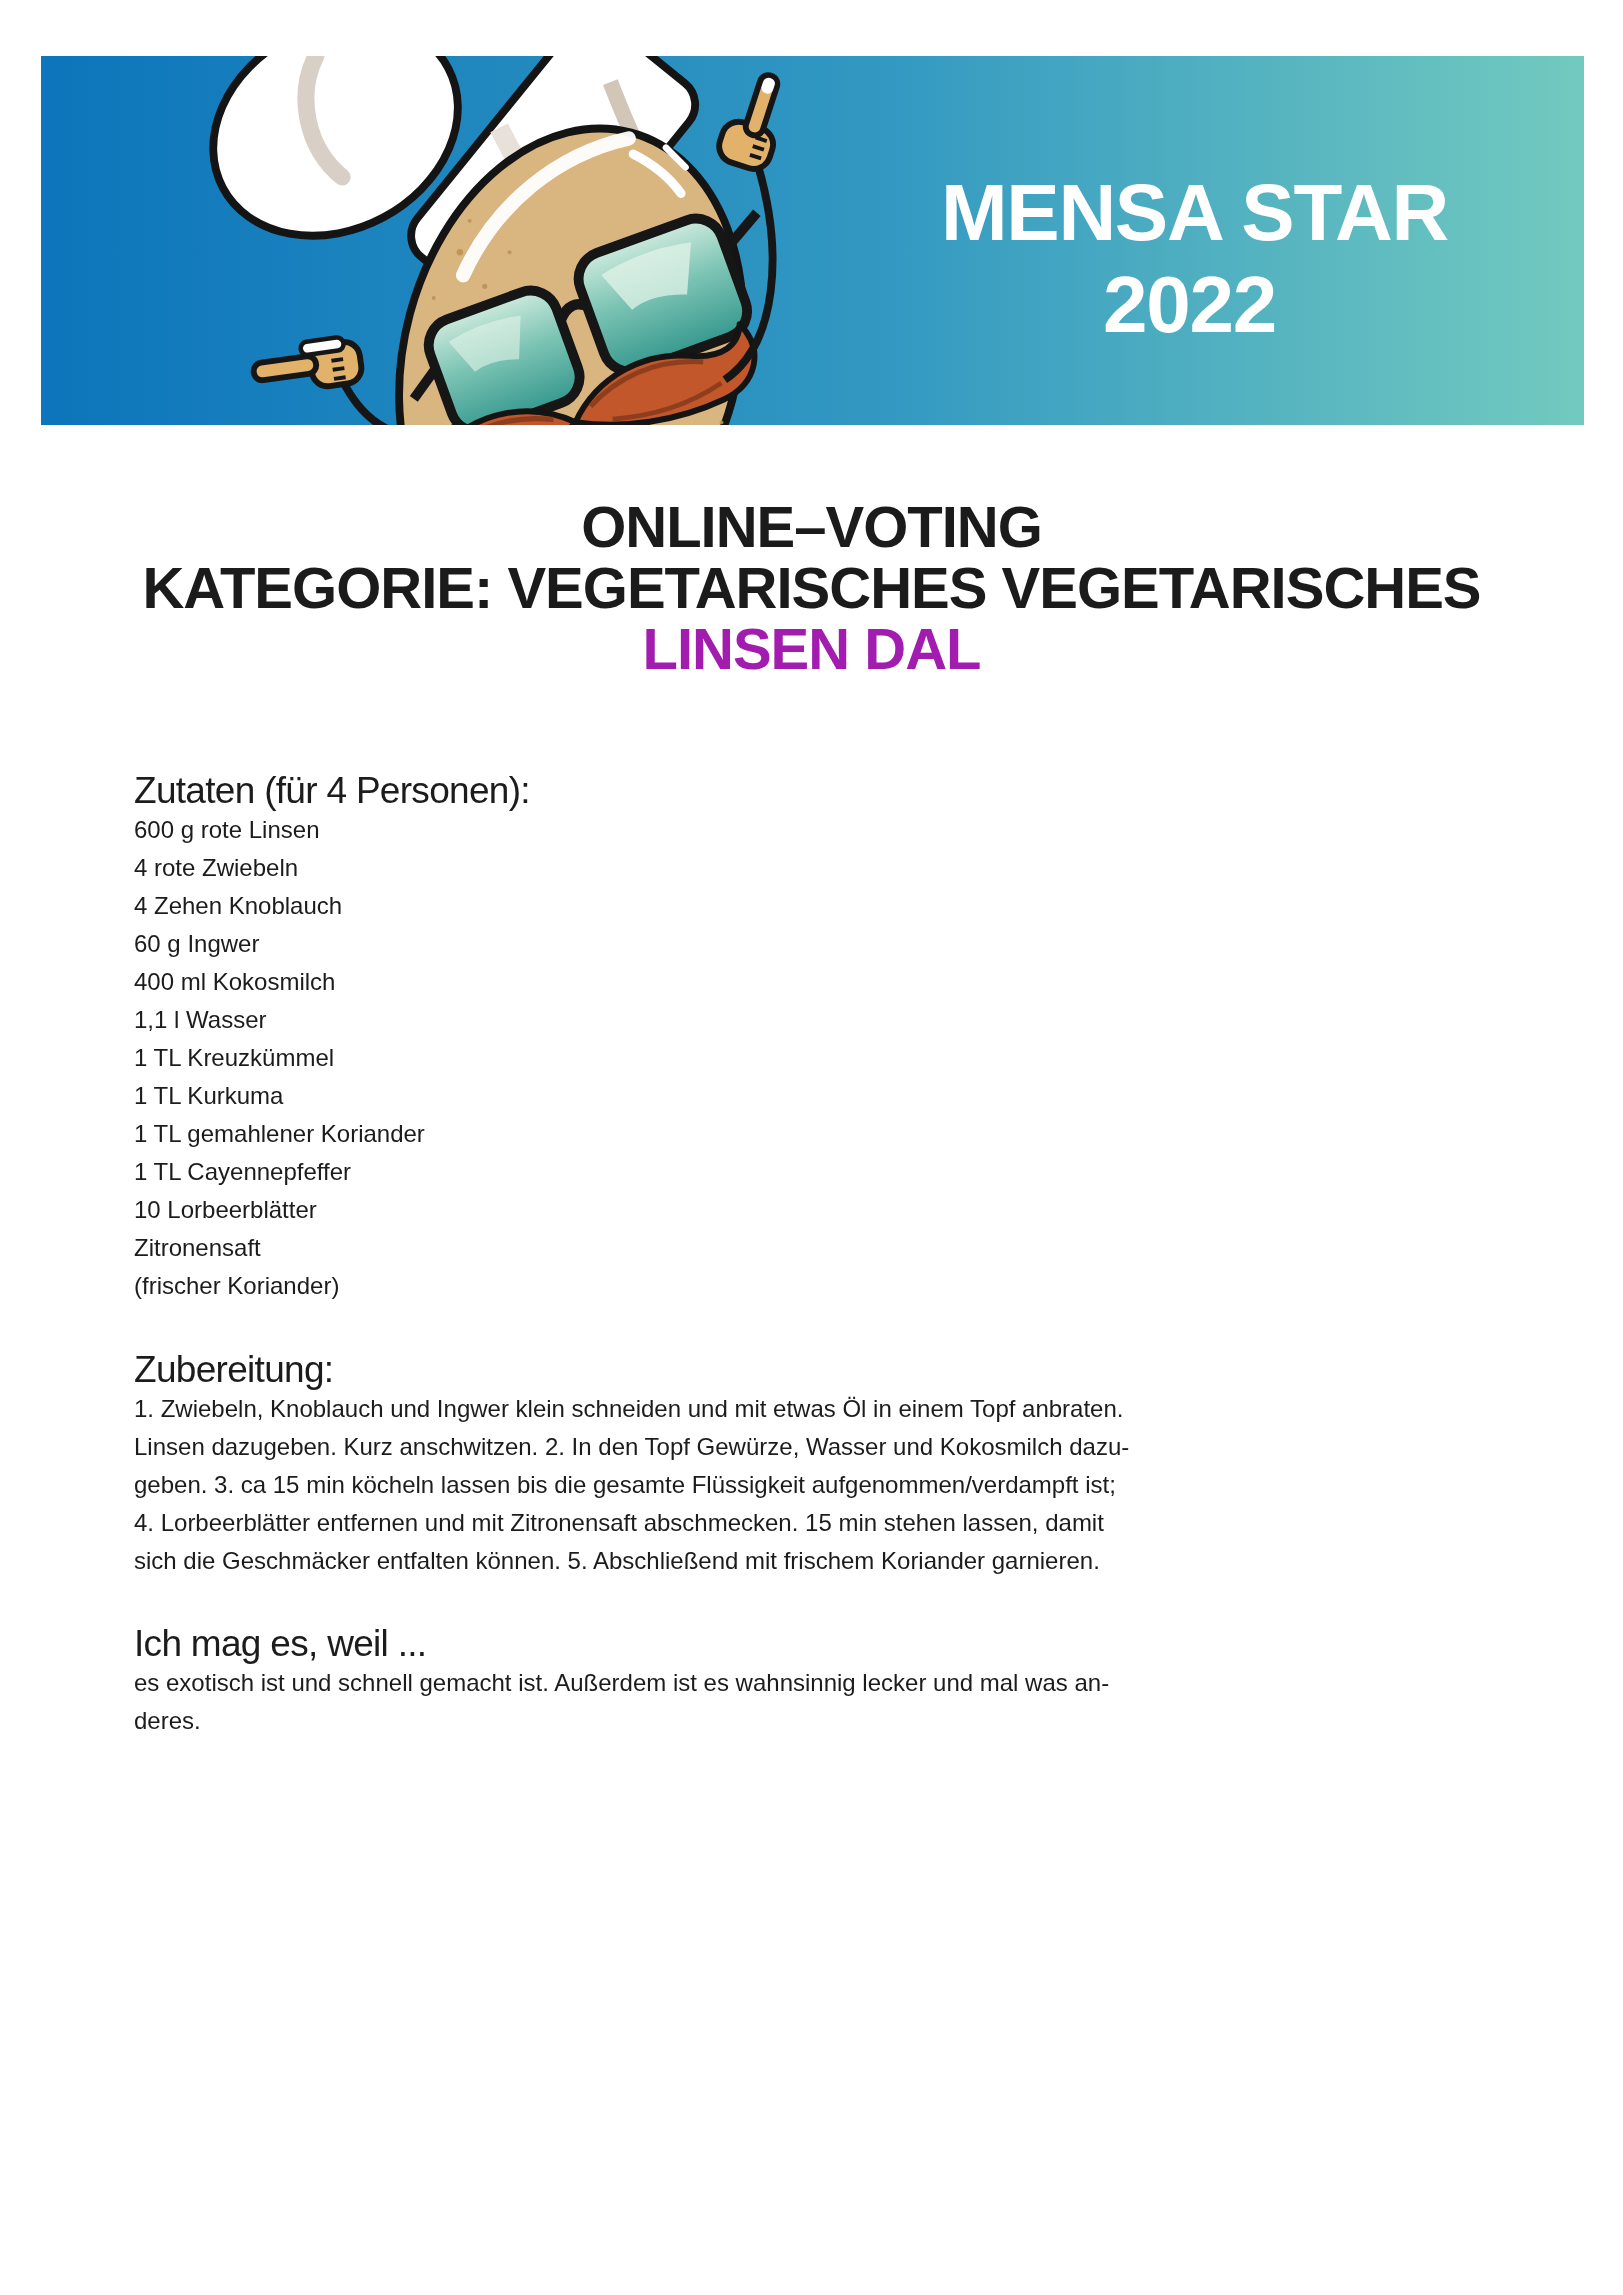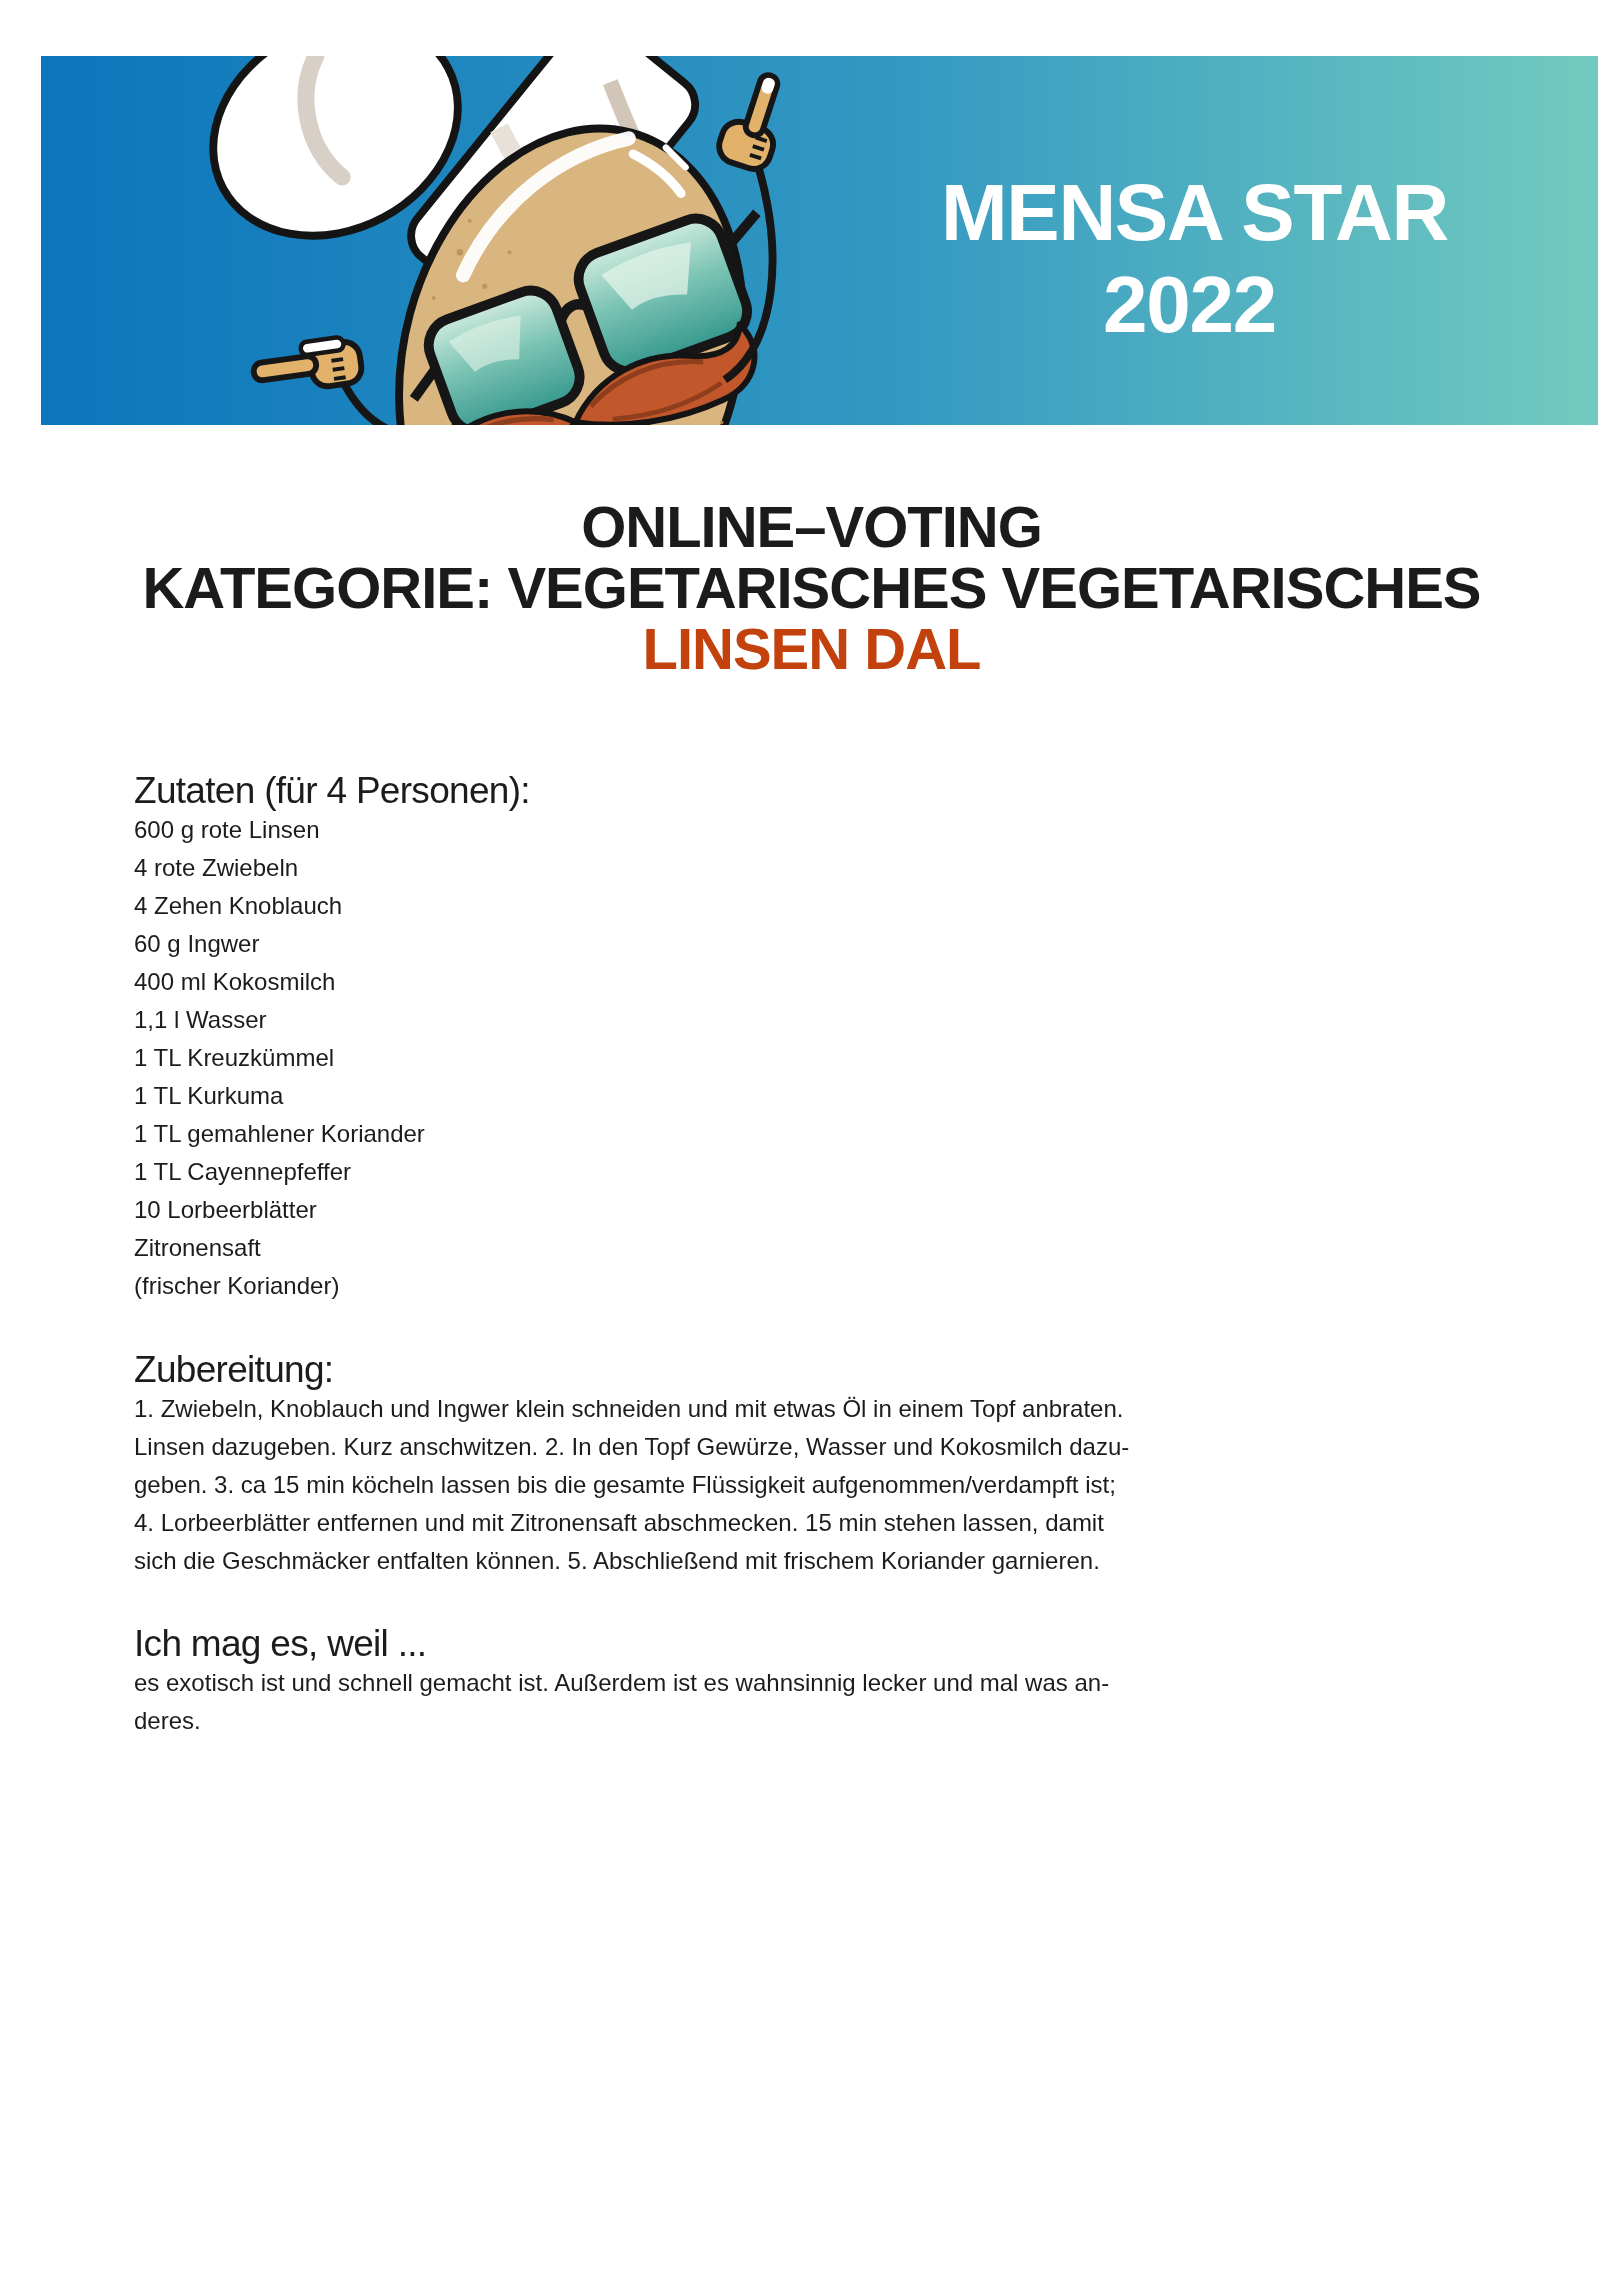--- a/index.html
+++ b/index.html
@@ -4,34 +4,33 @@
 <style>
   html,body{margin:0;padding:0;}
   body{
     width:1623px;height:2295px;position:relative;background:#ffffff;
     font-family:"Liberation Sans", sans-serif;color:#1c1c1c;overflow:hidden;
   }
   .banner{
     position:absolute;left:41px;top:56px;width:1543px;height:369px;
     background:linear-gradient(90deg,#0c75bb 0%,#3399c2 55%,#72cabf 100%);
     overflow:hidden;
-    padding-left:14px;
   }
   .banner svg{position:absolute;left:0;top:0;}
   .banner-title{
     position:absolute;left:900px;top:111px;width:497px;
     text-align:center;color:#ffffff;font-weight:bold;
     font-size:80px;line-height:92px;letter-spacing:-1.3px;white-space:nowrap;
   }
   .page-title{
     position:absolute;left:0;top:496px;width:1623px;text-align:center;
     font-weight:bold;font-size:58px;line-height:61px;letter-spacing:-1px;
     color:#1b1b1b;white-space:nowrap;
   }
-  .page-title .accent{color:#c2410c;}
+  .page-title .accent{color:#a21caf;}
   .textcol{position:absolute;left:134px;}
   .sec-heading{font-size:37px;font-weight:normal;line-height:41px;letter-spacing:-0.7px;white-space:nowrap;}
   .body-line{font-size:24px;line-height:38px;white-space:nowrap;}
   #zutaten{top:770px;}
   #zubereitung{top:1349px;}
   #mag{top:1623px;}
 </style>
 </head>
 <body>
 

